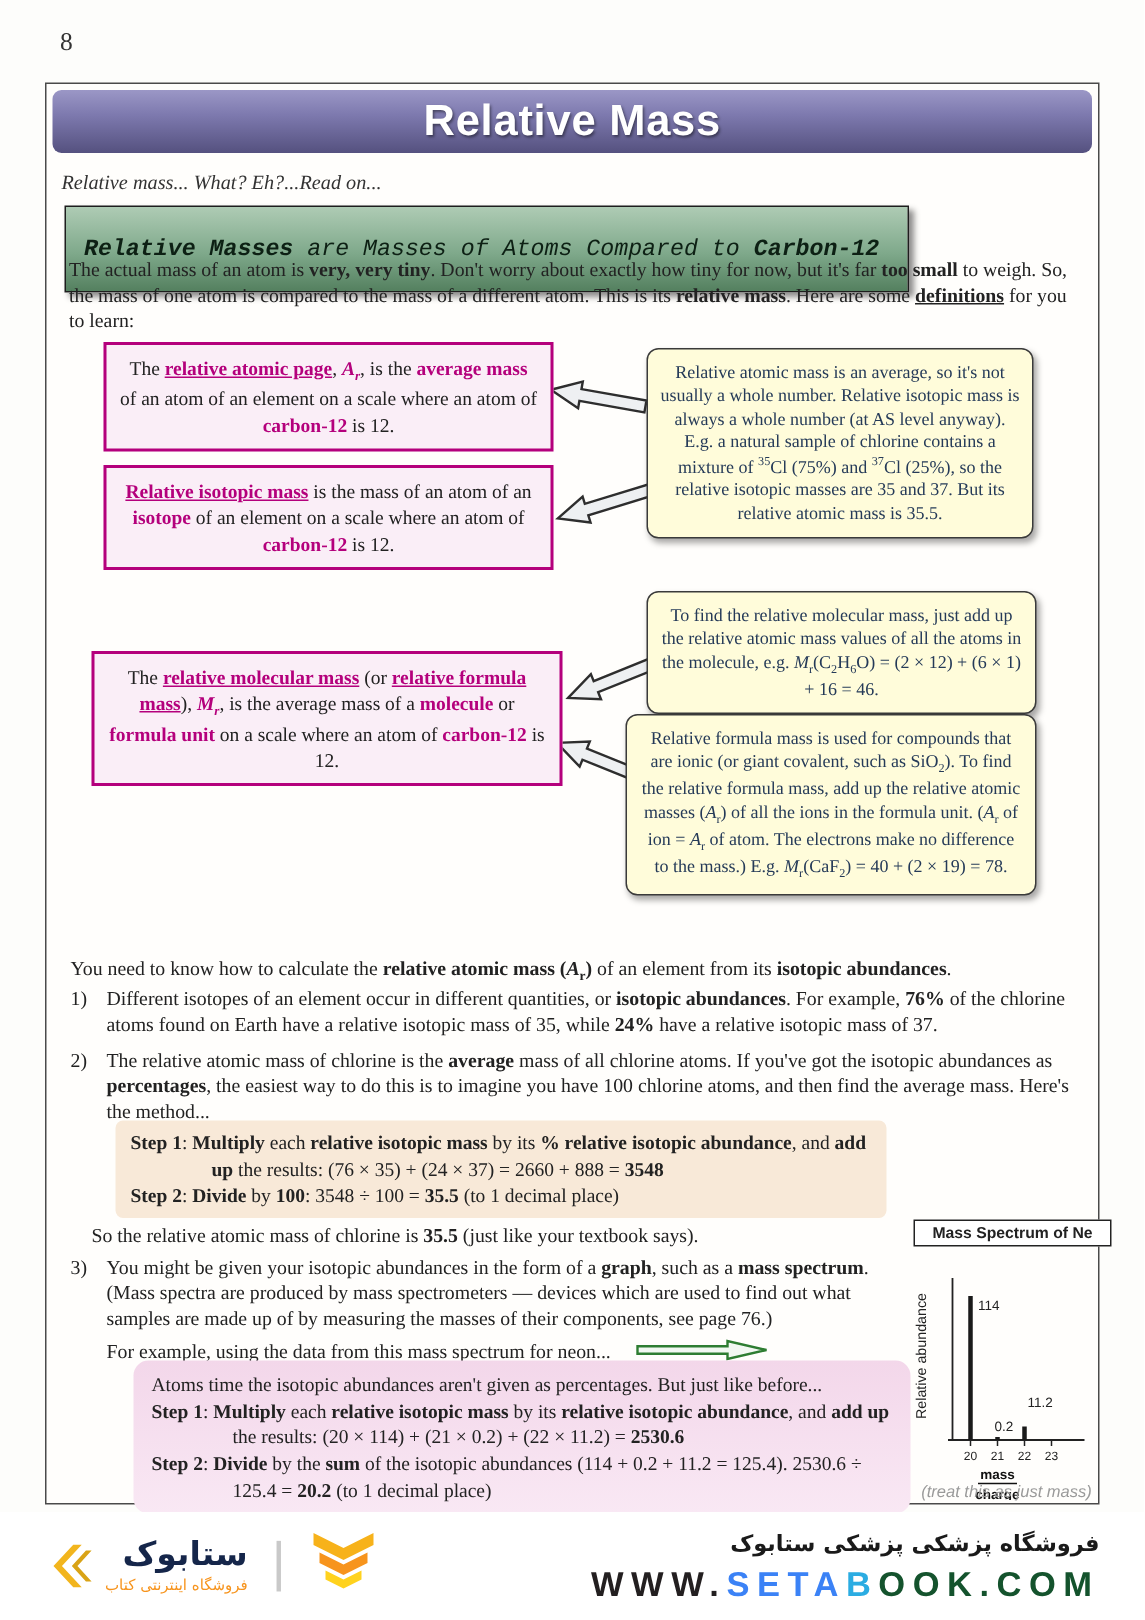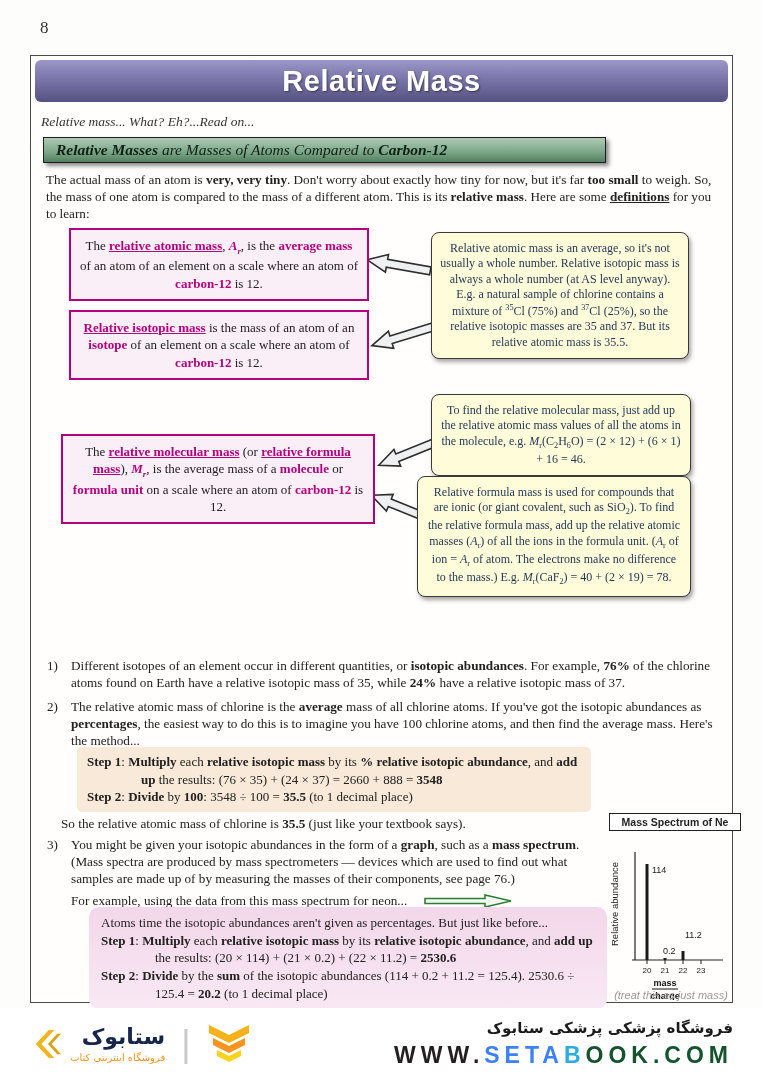--- a/index.html
+++ b/index.html
@@ -7,22 +7,22 @@
   .page{position:relative;width:763px;height:1080px;background:#fdfdfb;font-family:"Liberation Serif",serif;color:#222;overflow:hidden;margin:0 auto}
   .page-num{position:absolute;left:40px;top:18px;font-size:17px;color:#333}
   .frame{position:absolute;left:30px;top:55px;width:703px;height:948px;border:1.5px solid #4a4a4a;background:#fffefc}
   .banner{position:absolute;left:4px;top:4px;width:693px;height:42px;border-radius:6px;
           background:linear-gradient(180deg,#9b97c6 0%,#7d79ae 40%,#55517f 100%);
           color:#ffffff;font-family:"Liberation Sans",sans-serif;font-weight:bold;font-size:29px;
           text-align:center;line-height:42px;letter-spacing:0.5px;text-shadow:1px 1px 2px rgba(0,0,0,.45)}
   .intro{position:absolute;left:10px;top:58px;font-style:italic;font-size:13.5px;color:#333}
   .ghead{position:absolute;background:linear-gradient(180deg,#aecbb4 0%,#7fa98b 55%,#54805f 100%);
          border:1px solid #1d1d1d;box-shadow:3px 3px 4px rgba(0,0,0,.45);
-         font-family:Liberation Serif, serif;font-style:italic;font-size:15.5px;color:#0d2014;
-         padding:3px 12px;white-space:nowrap}
+         font-family:Liberation Mono, monospace;font-style:italic;font-size:15.5px;color:#0d2014;
+         padding:19px 12px;white-space:nowrap}
   #ghead1{left:12px;top:81px;width:563px}
   #ghead2{left:12px;top:549px;width:470px}
   .para{font-size:13.2px;line-height:1.3}
   #para1{position:absolute;left:15px;top:115px;width:674px}
   .defs{position:absolute;left:0;top:166px;width:703px;height:380px}
   .arrows{position:absolute;left:0;top:0}
   .conn{fill:#eef0f2;stroke:#2e2e2e;stroke-width:1.6}
   .pinkbox{position:absolute;border:2px solid #b4007c;background:#faeef7;text-align:center;
            font-size:13px;line-height:1.33;padding:7px 9px;color:#222}
   #def-atomic{left:38px;top:6px;width:300px}
@@ -41,34 +41,34 @@
   #intro2{position:absolute;left:16px;top:581px;width:672px}
   .item{position:absolute;display:flex;gap:7px;font-size:13.2px;line-height:1.3}
   .inum{flex:0 0 17px}
   #item1{left:16px;top:601px;width:676px}
   #item2{left:16px;top:642px;width:676px}
   #item3{left:16px;top:780px;width:562px}
   .stepbox{position:absolute;left:46px;top:691px;width:514px;background:#f8e9d8;border-radius:5px;
            padding:6px 10px;font-size:13px;line-height:1.36}
   .stepline{padding-left:54px;text-indent:-54px}
   #conclusion{position:absolute;left:30px;top:759px;width:520px}
-  .fore{margin-top:5px;display:flex;align-items:center;gap:16px}
+  .fore{margin-top:5px;display:flex;align-items:flex-start;gap:16px}
   .green-arrow{flex:0 0 auto}
   #spectrum{position:absolute;left:578px;top:757px;width:132px;font-family:"Liberation Sans",sans-serif}
   .spec-title{border:1.5px solid #222;background:#fff;font-weight:bold;font-size:10.5px;
               padding:2px 3px;text-align:center;margin-bottom:17px}
   .spec-body{display:flex;align-items:flex-start}
   .ylab{writing-mode:vertical-rl;transform:rotate(180deg);font-size:9.5px;color:#222;height:112px;
         flex:0 0 14px;text-align:center}
   .pink2box{position:absolute;left:58px;top:851px;width:518px;background:linear-gradient(180deg,#f3d7ea 0%,#f9e8f4 100%);
             border-radius:10px;padding:7px 12px;font-size:13px;line-height:1.36}
   #treat-note{position:absolute;left:562px;top:933px;width:156px;text-align:center;
               font-family:"Liberation Sans",sans-serif;font-size:11px;color:#9a9a9a;font-style:italic}
   .footer{position:absolute;left:0;top:1008px;width:763px;height:72px;background:#ffffff;
-          display:flex;align-items:center;padding:0 30px;font-family:"DejaVu Sans",sans-serif}
+          display:flex;padding:12px 30px;font-family:"DejaVu Sans",sans-serif}
   .flogo{display:flex;align-items:center;gap:8px}
   .logo-col{display:flex;flex-direction:column;align-items:flex-end}
   .logo-name{font-size:22px;font-weight:bold;color:#15264a;line-height:1.05;direction:rtl}
   .logo-sub{font-size:10px;color:#f7941d;direction:rtl;margin-top:3px}
   .fdivider{color:#c9c9c9;font-size:36px;font-weight:200;margin:0 16px;font-family:"Liberation Sans",sans-serif}
   .fright{margin-left:auto;text-align:right}
   .tagline{font-size:15px;font-weight:bold;color:#1a1a1a;direction:rtl;margin-bottom:5px}
   .url{font-family:"Liberation Sans",sans-serif;font-weight:bold;font-size:23px;letter-spacing:5px;white-space:nowrap}
 </style>
 </head>
@@ -90,28 +90,29 @@
     <div class="defs">
       <svg class="arrows" width="703" height="380" viewBox="0 0 703 380">
         <defs>
             <path id="dblarrow" d="M0,10 L20,1 L20,6 L64,6 L64,14 L20,14 L20,19 Z"></path>
           </defs>
         <use href="#dblarrow" class="conn" transform="translate(338,28) rotate(10)"></use>
         <use href="#dblarrow" class="conn" transform="translate(338,114) rotate(-17)"></use>
         <use href="#dblarrow" class="conn" transform="translate(344,234) rotate(-22)"></use>
         <use href="#dblarrow" class="conn" transform="translate(344,264) rotate(22)"></use>
       </svg>
-      <div class="pinkbox" id="def-atomic">The <span class="m u">relative atomic mass</span>, <i class="m">A<sub>r</sub></i>, is the <span class="m">average mass</span> of an atom of an element on a scale where an atom of <span class="m">carbon-12</span> is 12.</div>
+      <div class="pinkbox" id="def-atomic">The <span class="m u">relative atomic page</span>, <i class="m">A<sub>r</sub></i>, is the <span class="m">average mass</span> of an atom of an element on a scale where an atom of <span class="m">carbon-12</span> is 12.</div>
       <div class="pinkbox" id="def-isotopic"><span class="m u">Relative isotopic mass</span> is the mass of an atom of an <span class="m">isotope</span> of an element on a scale where an atom of <span class="m">carbon-12</span> is 12.</div>
       <div class="yellowbox" id="note-average">Relative atomic mass is an average, so it's not usually a whole number.  Relative isotopic mass is always a whole number (at AS level anyway).  E.g. a natural sample of chlorine contains a mixture of <sup>35</sup>Cl (75%) and <sup>37</sup>Cl (25%), so the relative isotopic masses are 35 and 37.  But its relative atomic mass is 35.5.</div>
       <div class="yellowbox" id="note-molecular">To find the relative molecular mass, just add up the relative atomic mass values of all the atoms in the molecule, e.g. <i>M</i><sub>r</sub>(C<sub>2</sub>H<sub>6</sub>O) = (2 × 12) + (6 × 1) + 16 = 46.</div>
       <div class="pinkbox" id="def-molecular">The <span class="m u">relative molecular mass</span> (or <span class="m u">relative formula mass</span>), <i class="m">M<sub>r</sub></i>, is the average mass of a <span class="m">molecule</span> or <span class="m">formula unit</span> on a scale where an atom of <span class="m">carbon-12</span> is 12.</div>
       <div class="yellowbox" id="note-formula">Relative formula mass is used for compounds that are ionic (or giant covalent, such as SiO<sub>2</sub>). To find the relative formula mass, add up the relative atomic masses (<i>A</i><sub>r</sub>) of all the ions in the formula unit. (<i>A</i><sub>r</sub> of ion = <i>A</i><sub>r</sub> of atom.  The electrons make no difference to the mass.)  E.g. <i>M</i><sub>r</sub>(CaF<sub>2</sub>) = 40 + (2 × 19) = 78.</div>
     </div>
 
+    <div class="para" id="intro2">You need to know how to calculate the <b>relative atomic mass (<i>A</i><sub>r</sub>)</b> of an element from its <b>isotopic abundances</b>.</div>
 
     <div class="item" id="item1">
       <span class="inum">1)</span>
       <span class="itext">Different isotopes of an element occur in different quantities, or <b>isotopic abundances</b>.  For example, <b>76%</b> of the chlorine atoms found on Earth have a relative isotopic mass of 35, while <b>24%</b> have a relative isotopic mass of 37.</span>
     </div>
 
     <div class="item" id="item2">
       <span class="inum">2)</span>
       <span class="itext">The relative atomic mass of chlorine is the <b>average</b> mass of all chlorine atoms. If you've got the isotopic abundances as <b>percentages</b>, the easiest way to do this is to imagine you have 100 chlorine atoms, and then find the average mass.  Here's the method...</span>
     </div>

